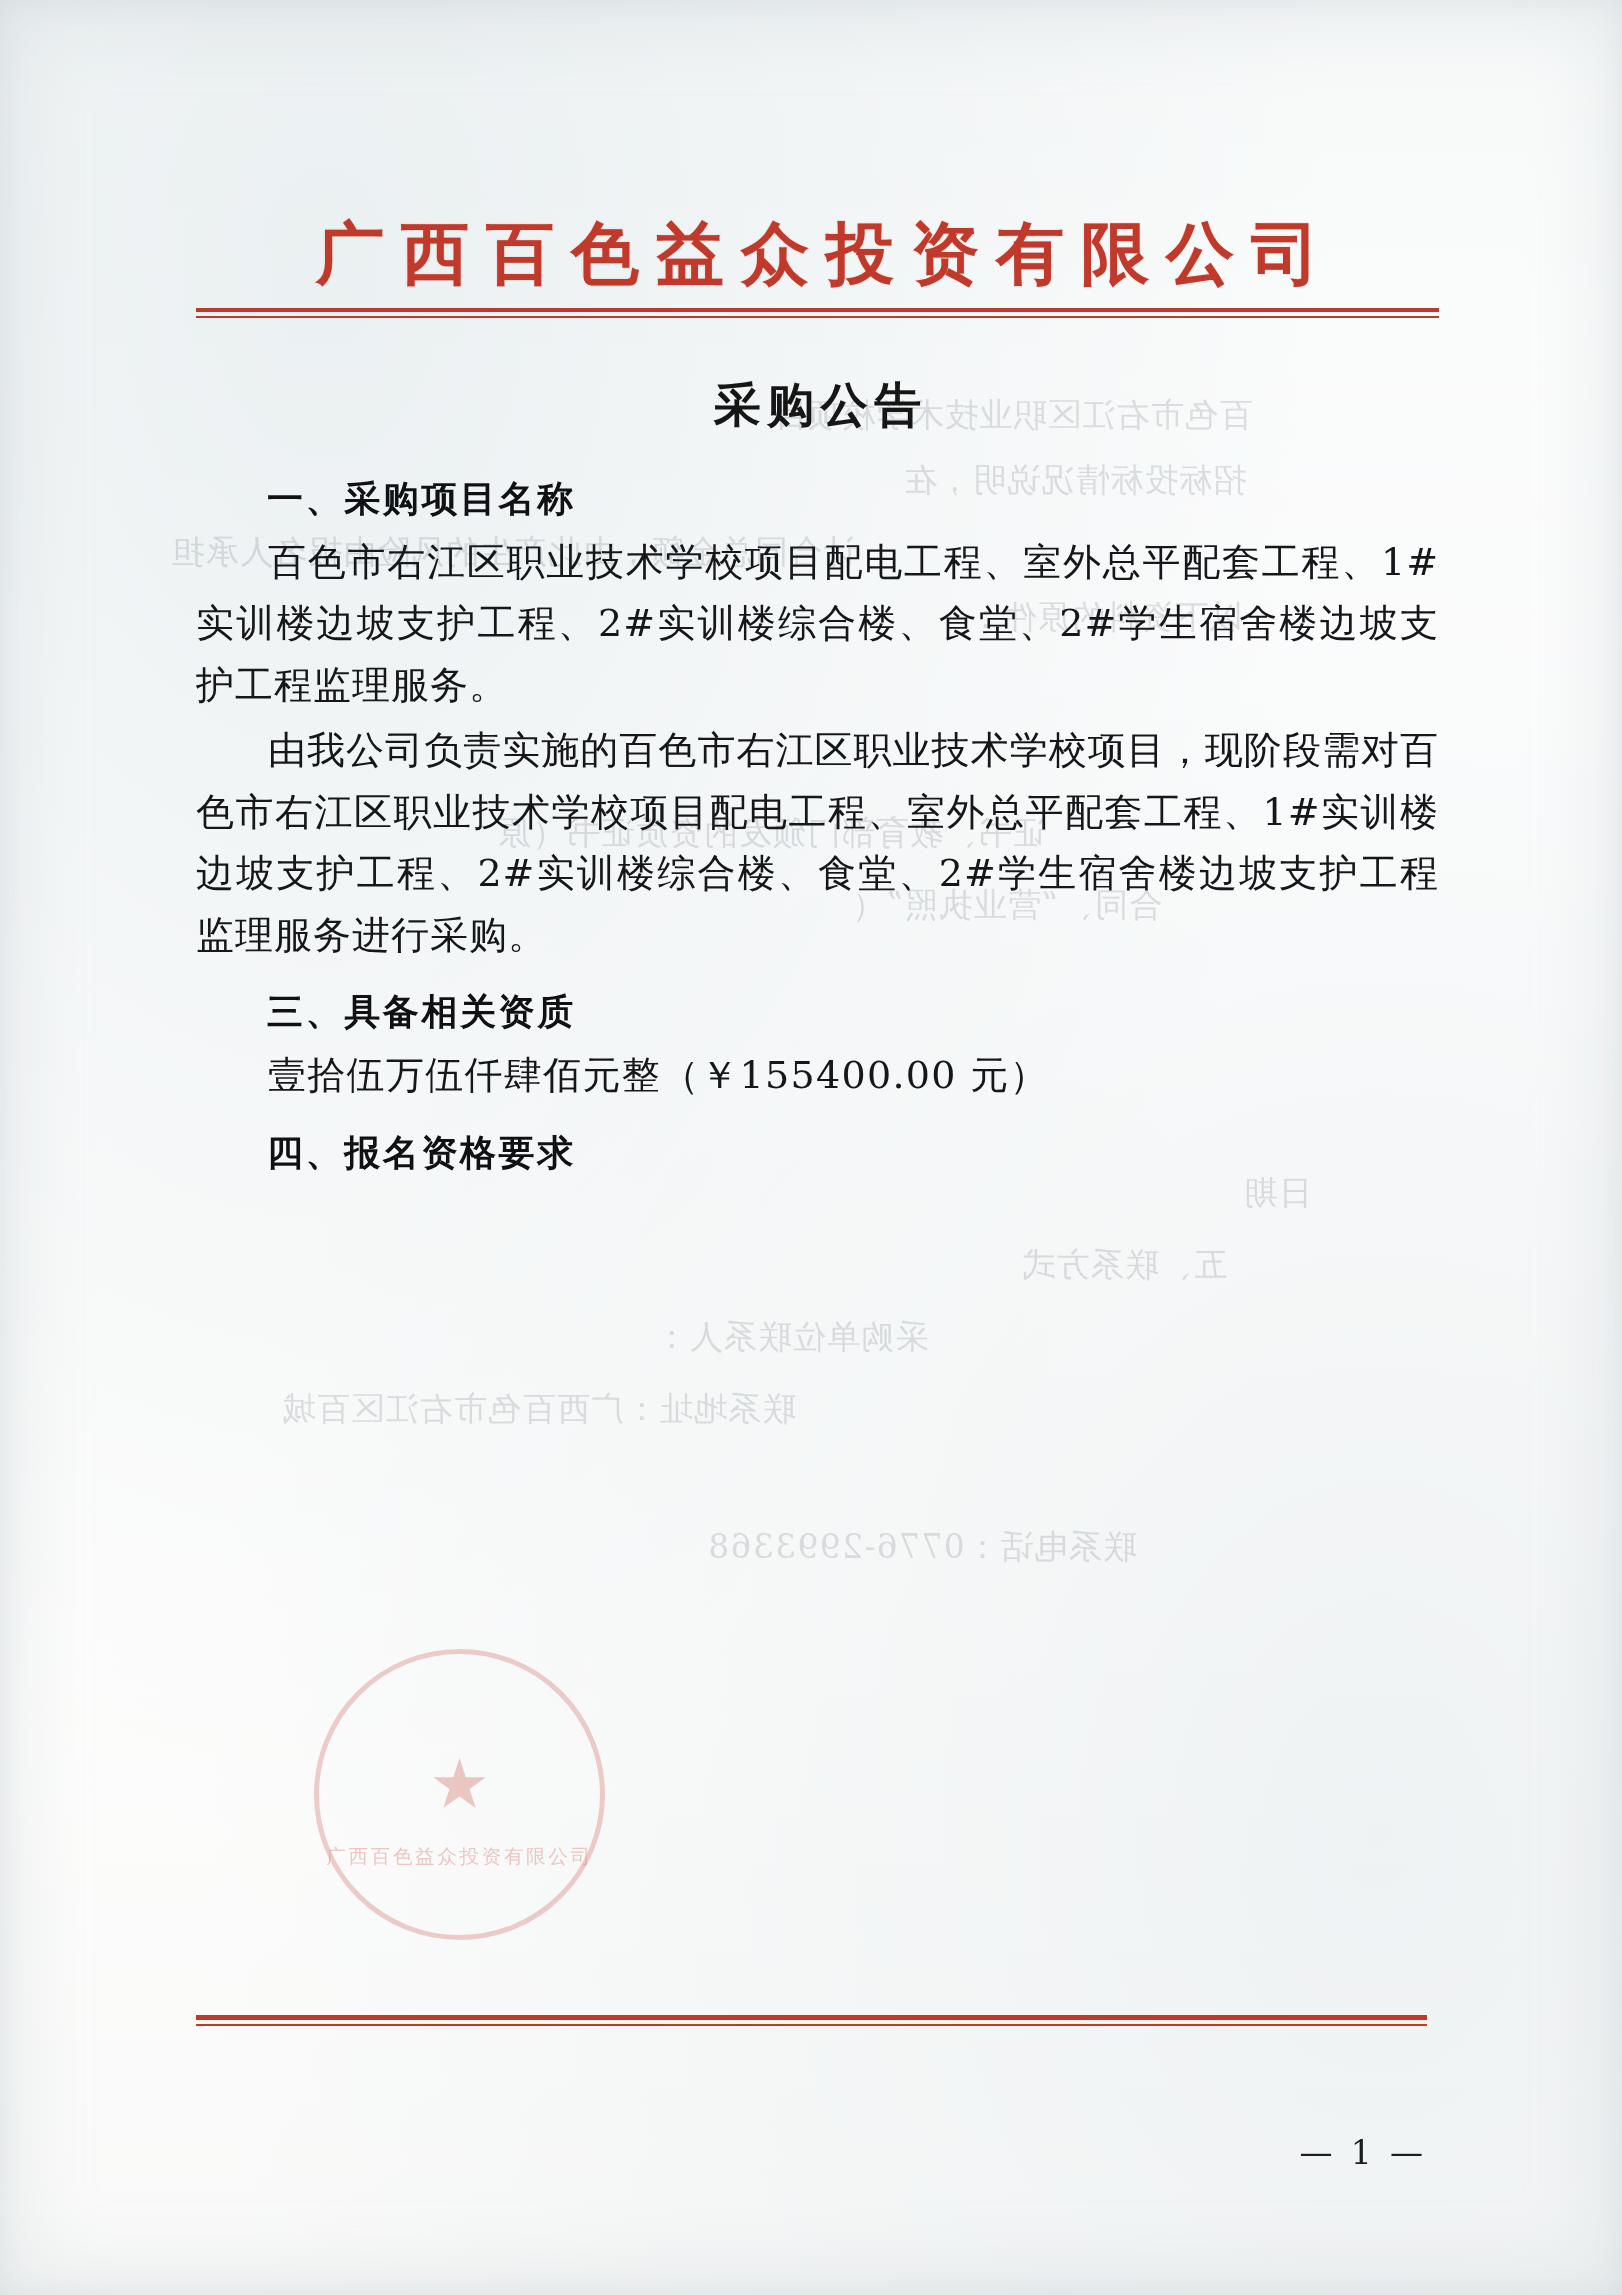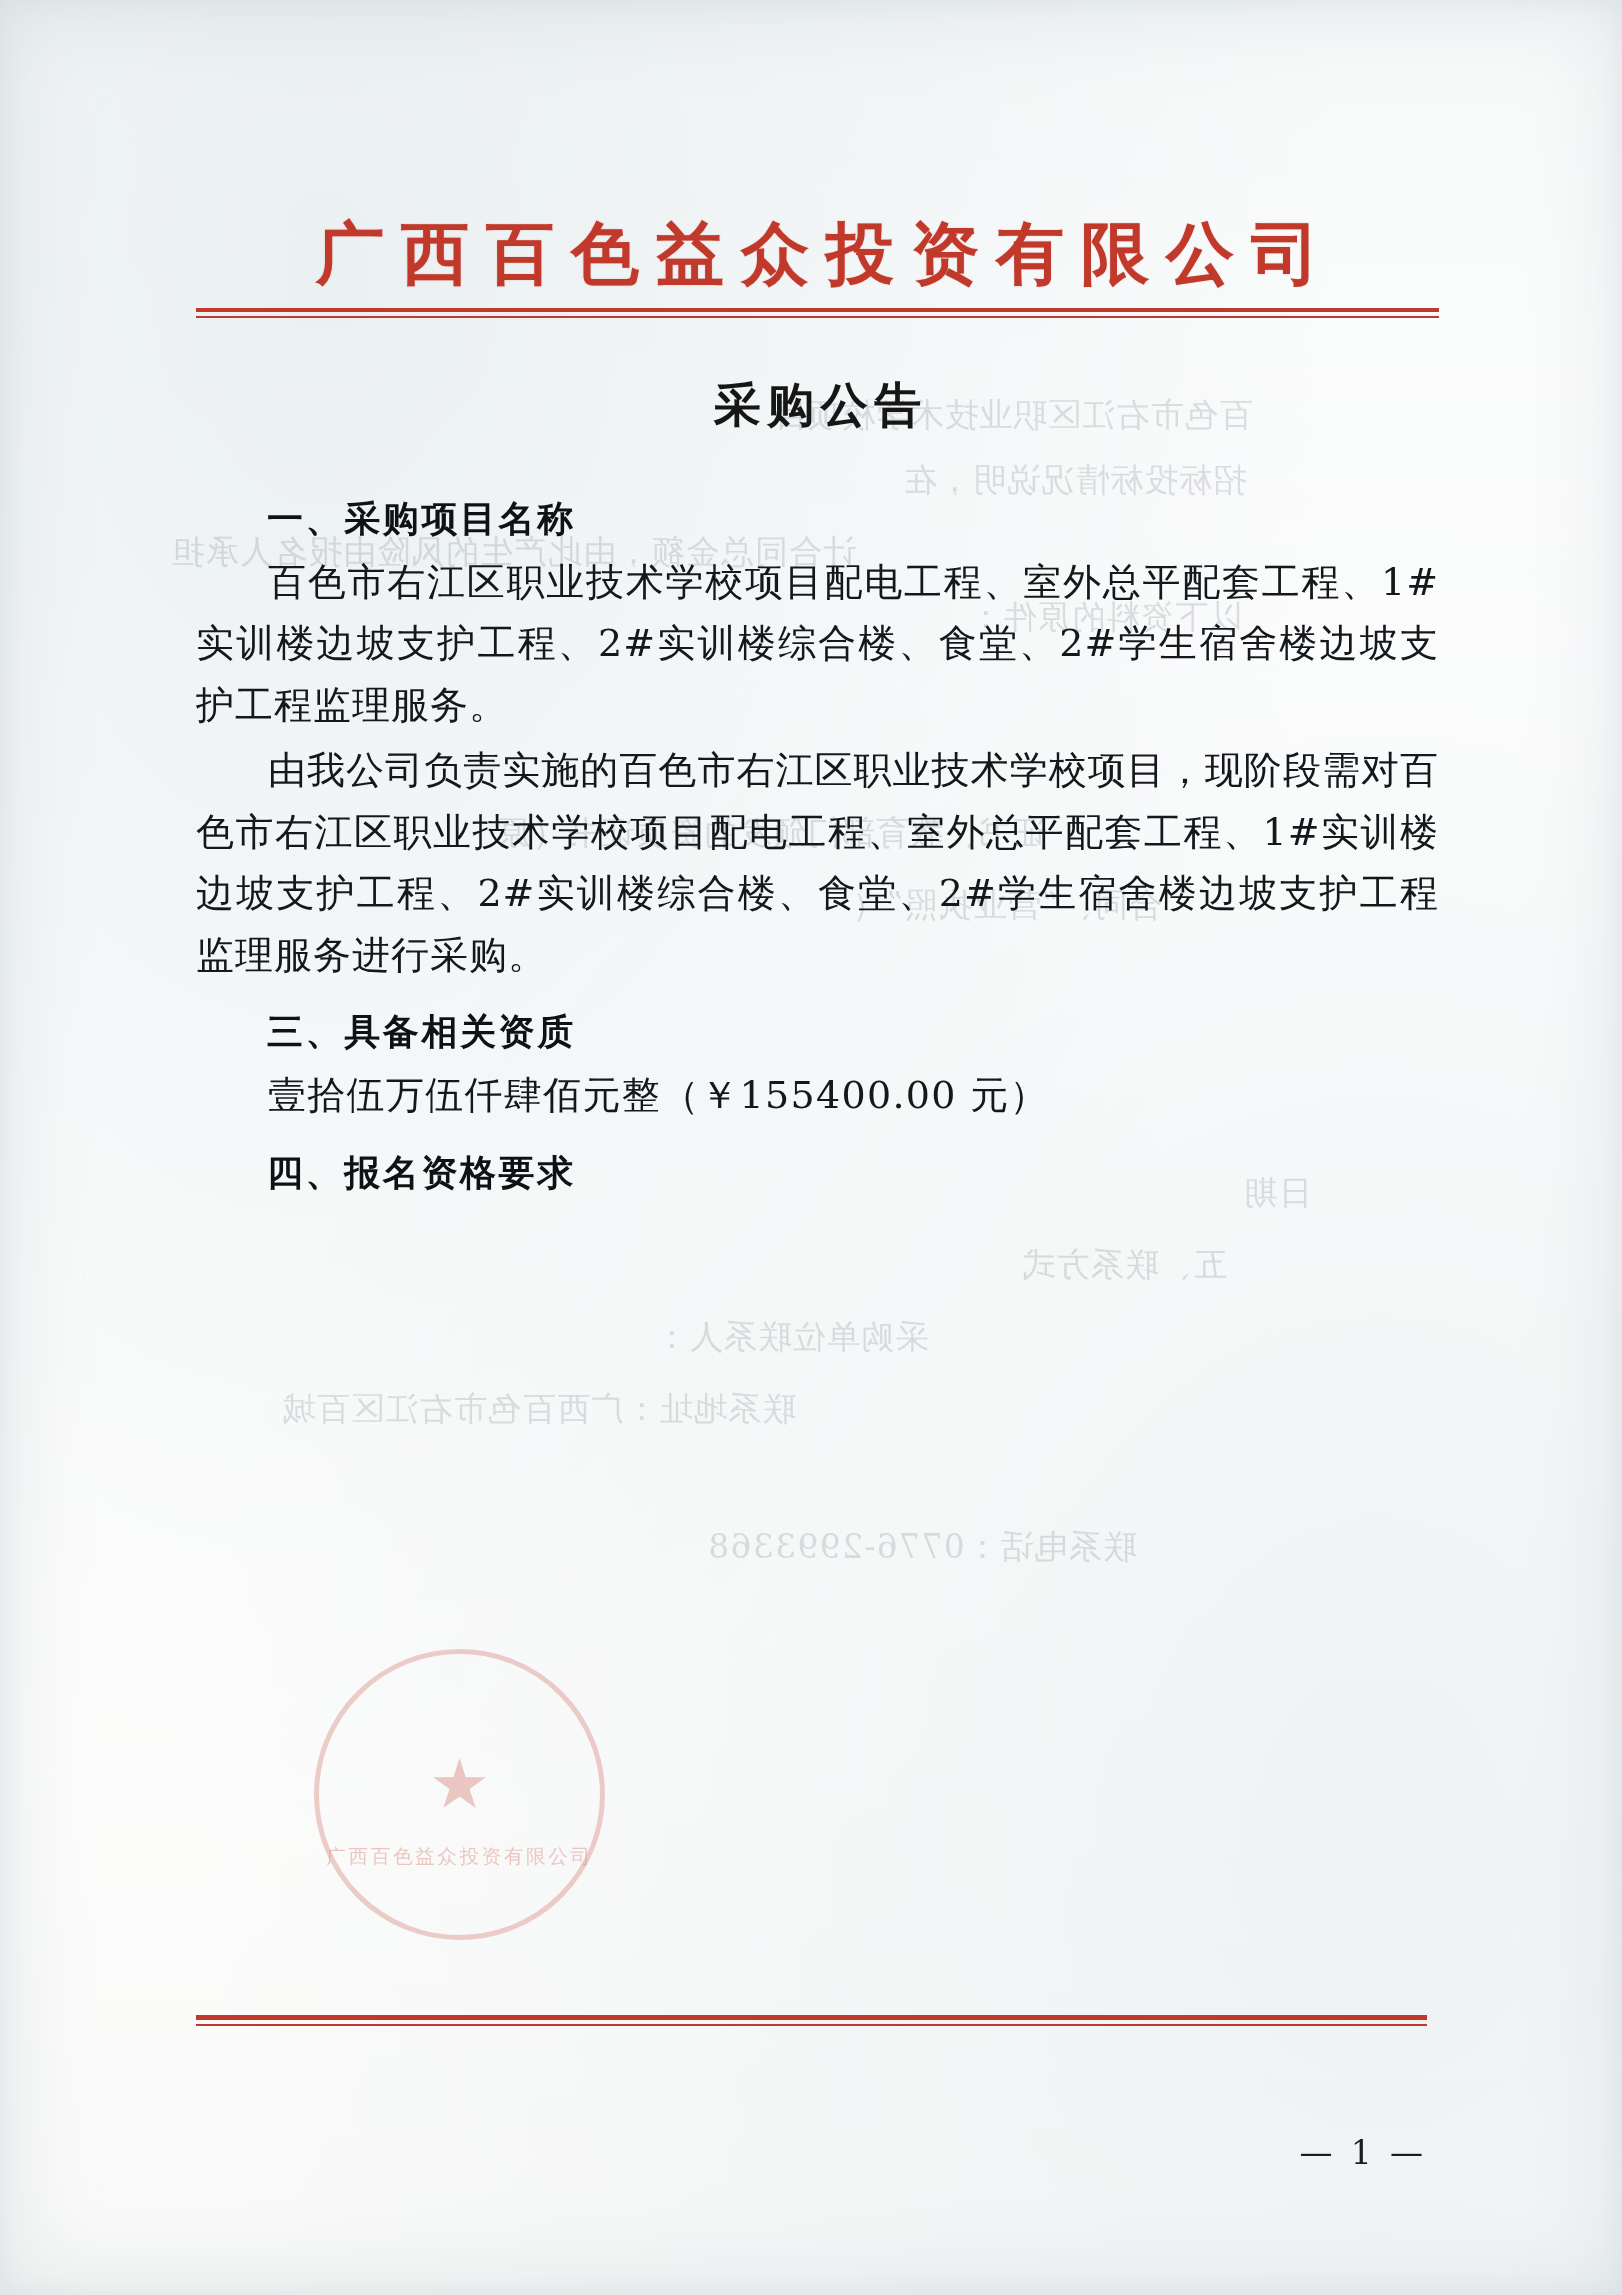--- a/index.html
+++ b/index.html
@@ -71,21 +71,21 @@
     font-family: "DejaVu Serif", "Liberation Serif", serif;
     font-weight: bold;
     font-size: 47px;
     letter-spacing: 6.5px;
     text-indent: 6.5px;
     color: #161616;
   }
 
   
   .body-block {
-    margin-top: 58px;
+    margin-top: 38px;
     color: #15171a;
   }
   .heading {
     font-family: "DejaVu Sans", "Liberation Sans", sans-serif;
     font-weight: bold;
     font-size: 36px;
     letter-spacing: 2.6px;
     margin: 22px 0 7.9px 0;
     padding-left: 71px;
     color: #101114;

